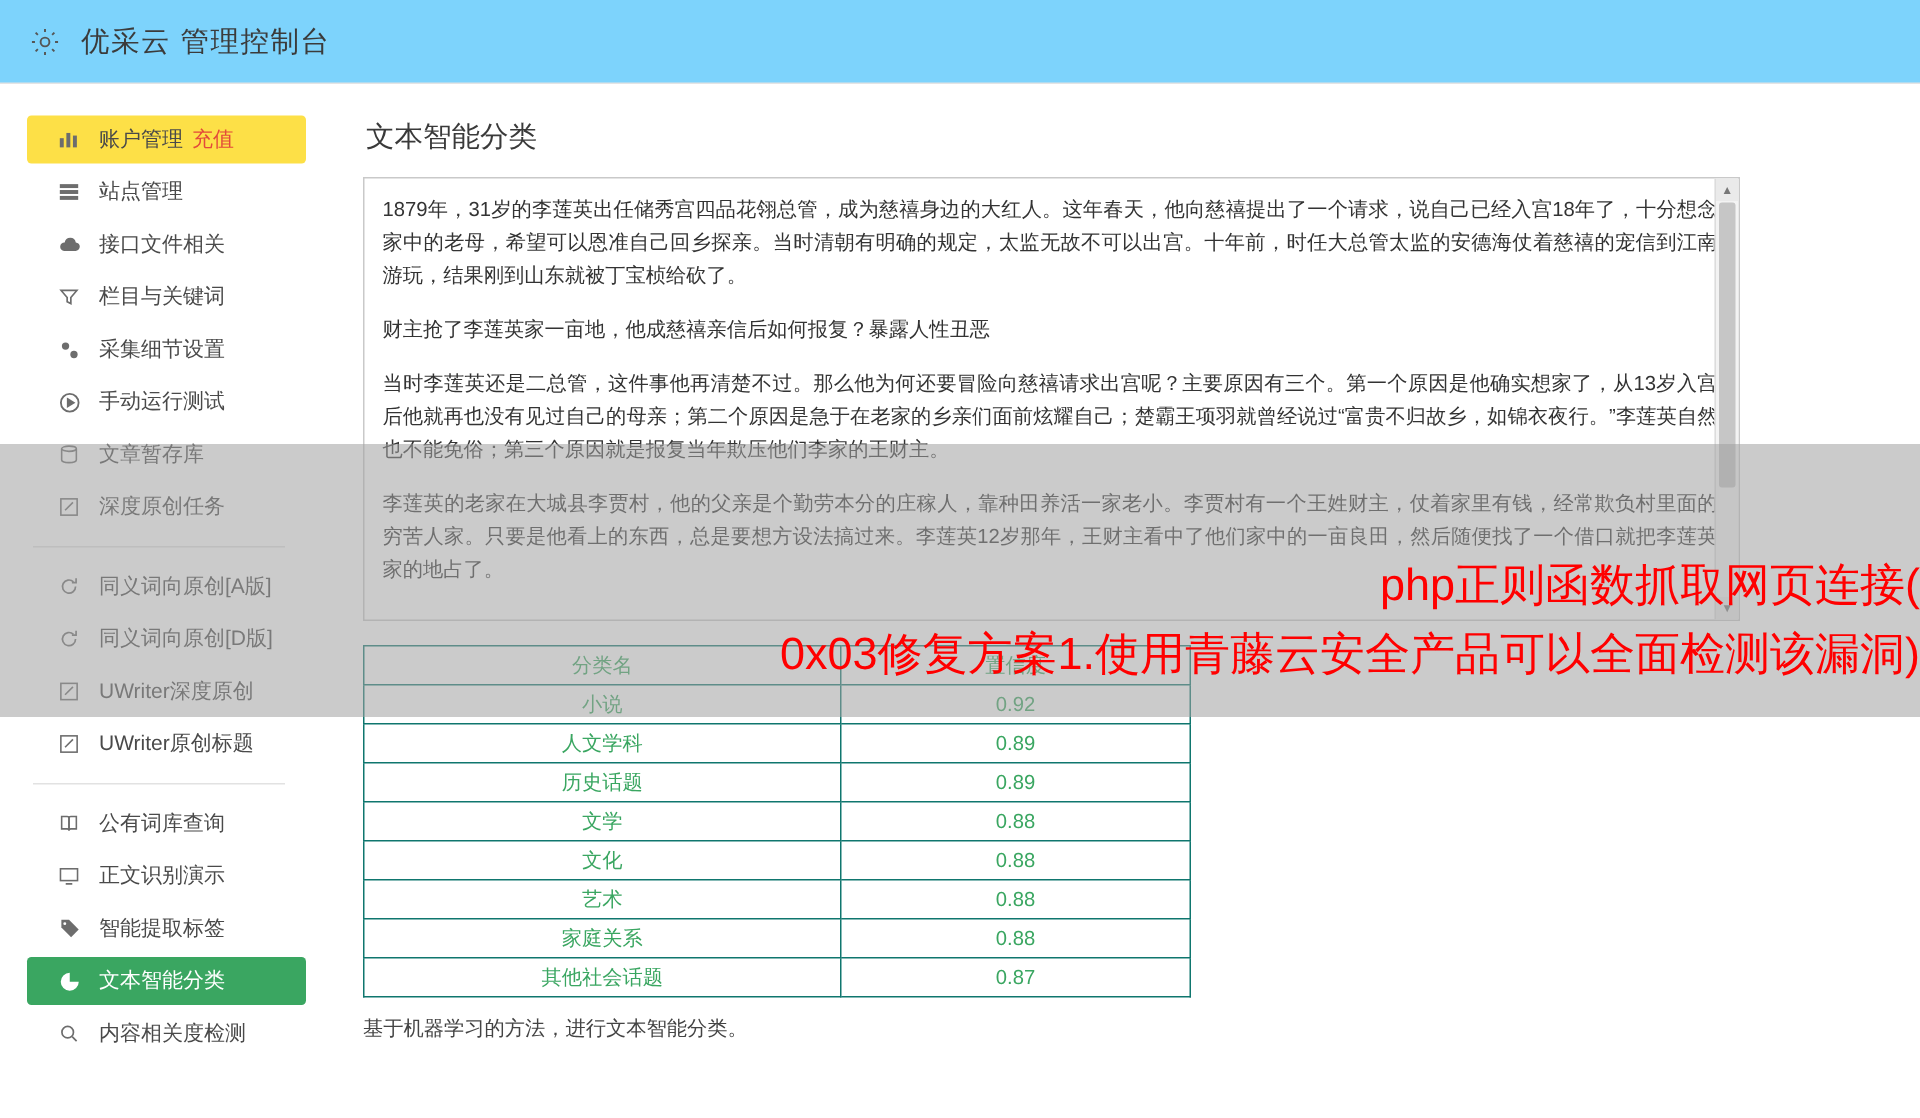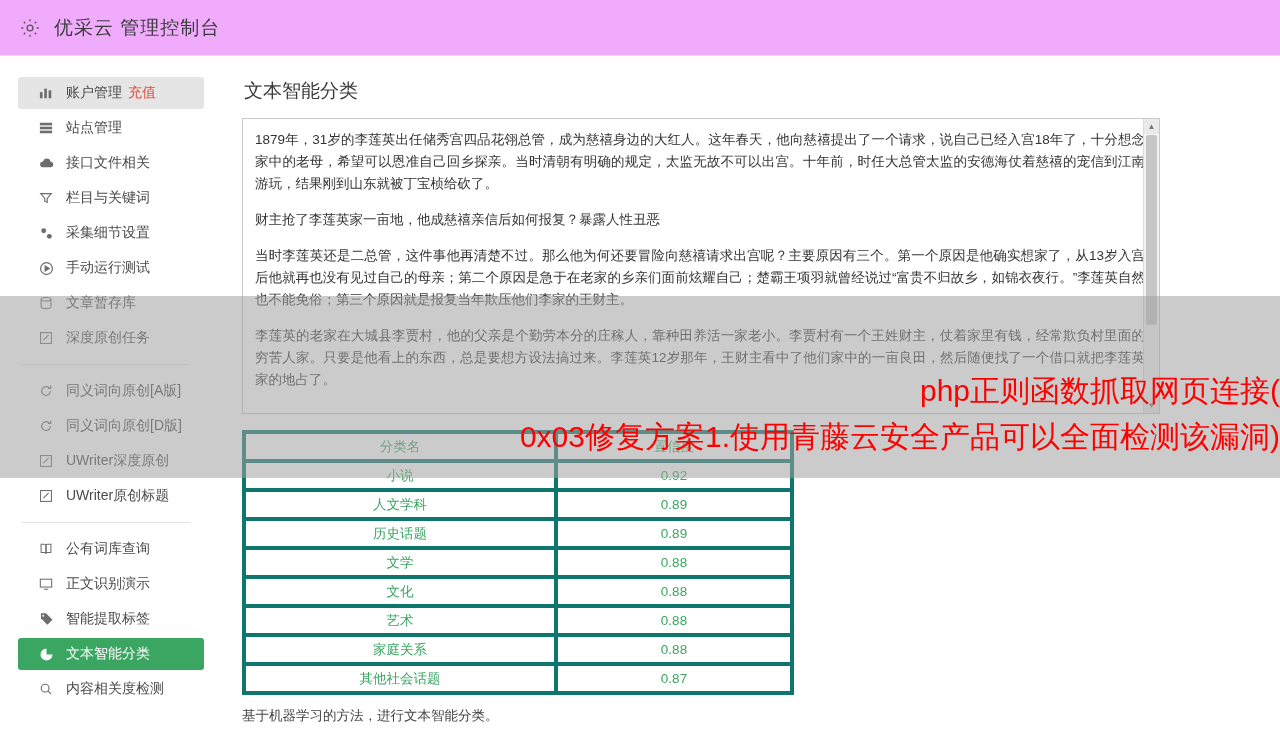--- a/index.html
+++ b/index.html
@@ -18,21 +18,21 @@
   }
 
   
   .header {
     height: 56px;
     border-bottom: 1px solid #e4e4e4;
     display: flex;
     align-items: center;
     padding-left: 18px;
     box-sizing: border-box;
-    background: #f0abfc;
+    background: #7dd3fc;
   }
   .header .gear {
     width: 24px;
     height: 24px;
     margin-right: 12px;
     color: #555;
     display: flex;
     align-items: center;
     justify-content: center;
   }
@@ -72,21 +72,21 @@
   .side-item .ico {
     width: 20px;
     margin-right: 10px;
     display: inline-flex;
     align-items: center;
     justify-content: center;
     color: #6d6d6d;
     flex: none;
   }
   .side-item.active {
-    background: #e5e5e5;
+    background: #fde047;
   }
   .side-item.green {
     background: #3aa661;
     color: #fff;
   }
   .side-item.green .ico { color: #fff; }
   .side-item .label-red {
     color: #e34a3a;
     margin-left: 6px;
   }
@@ -161,21 +161,21 @@
     border-radius: 2px;
   }
 
   .result-table {
     border-collapse: collapse;
     width: 552px;
     margin-top: 16px;
     font-size: 13.5px;
   }
   .result-table th, .result-table td {
-    border: 4px solid #0f766e;
+    border: 1px solid #0f766e;
     height: 23px;
     text-align: center;
     color: #3aa661;
     font-weight: normal;
   }
   .result-table th {
     color: #3aa661;
   }
   .result-table td.val { width: 230px; }
   .foot-note {

